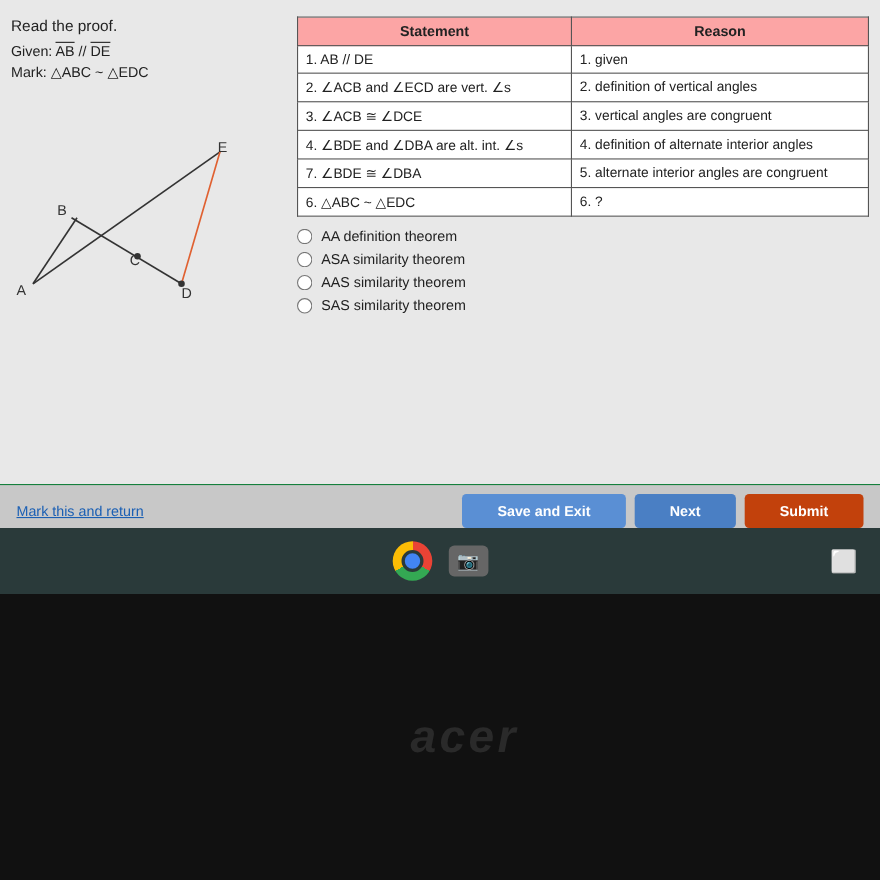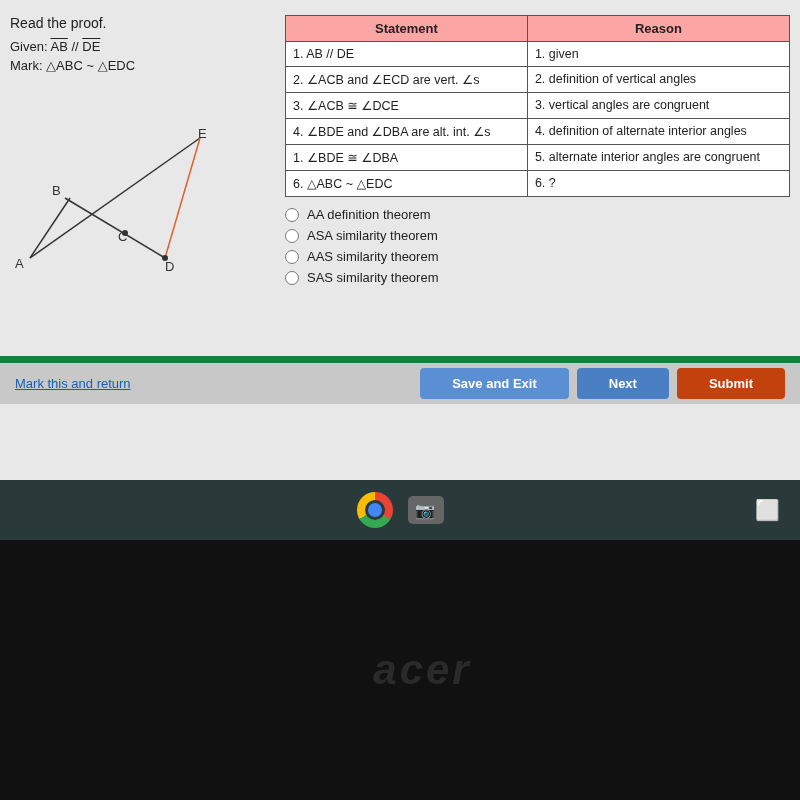--- a/index.html
+++ b/index.html
@@ -9,22 +9,21 @@
       width: 800px;
       height: 480px;
       background: #e8e8e8;
       position: relative;
       overflow: hidden;
     }
 
     .content-area {
       display: flex;
       padding: 15px 10px 10px 10px;
-      gap: 15px;
-      height: 356px;
+      height: 440px;
     }
 
     .left-panel {
       width: 260px;
       flex-shrink: 0;
     }
 
     .left-panel .read-proof {
       font-size: 14px;
       color: #222;
@@ -103,21 +102,21 @@
       accent-color: #555;
     }
 
     
     .bottom-bar {
       display: flex;
       align-items: center;
       justify-content: space-between;
       padding: 8px 15px;
       background: #c8c8c8;
-      border-top: 7px solid #15803d;
+      border-top: 1px solid #15803d;
       height: 48px;
     }
 
     .mark-link {
       color: #1a5fb4;
       font-size: 13px;
       text-decoration: underline;
       cursor: pointer;
     }
 
@@ -285,21 +284,21 @@
             </tr>
             <tr>
               <td>3. ∠ACB ≅ ∠DCE</td>
               <td>3. vertical angles are congruent</td>
             </tr>
             <tr>
               <td>4. ∠BDE and ∠DBA are alt. int. ∠s</td>
               <td>4. definition of alternate interior angles</td>
             </tr>
             <tr>
-              <td>1. ∠BDE ≅ ∠DBA</td>
+              <td>7. ∠BDE ≅ ∠DBA</td>
               <td>5. alternate interior angles are congruent</td>
             </tr>
             <tr>
               <td>6. △ABC ~ △EDC</td>
               <td>6. ?</td>
             </tr>
           </tbody>
       </table>
 
       <div class="answer-choices">

